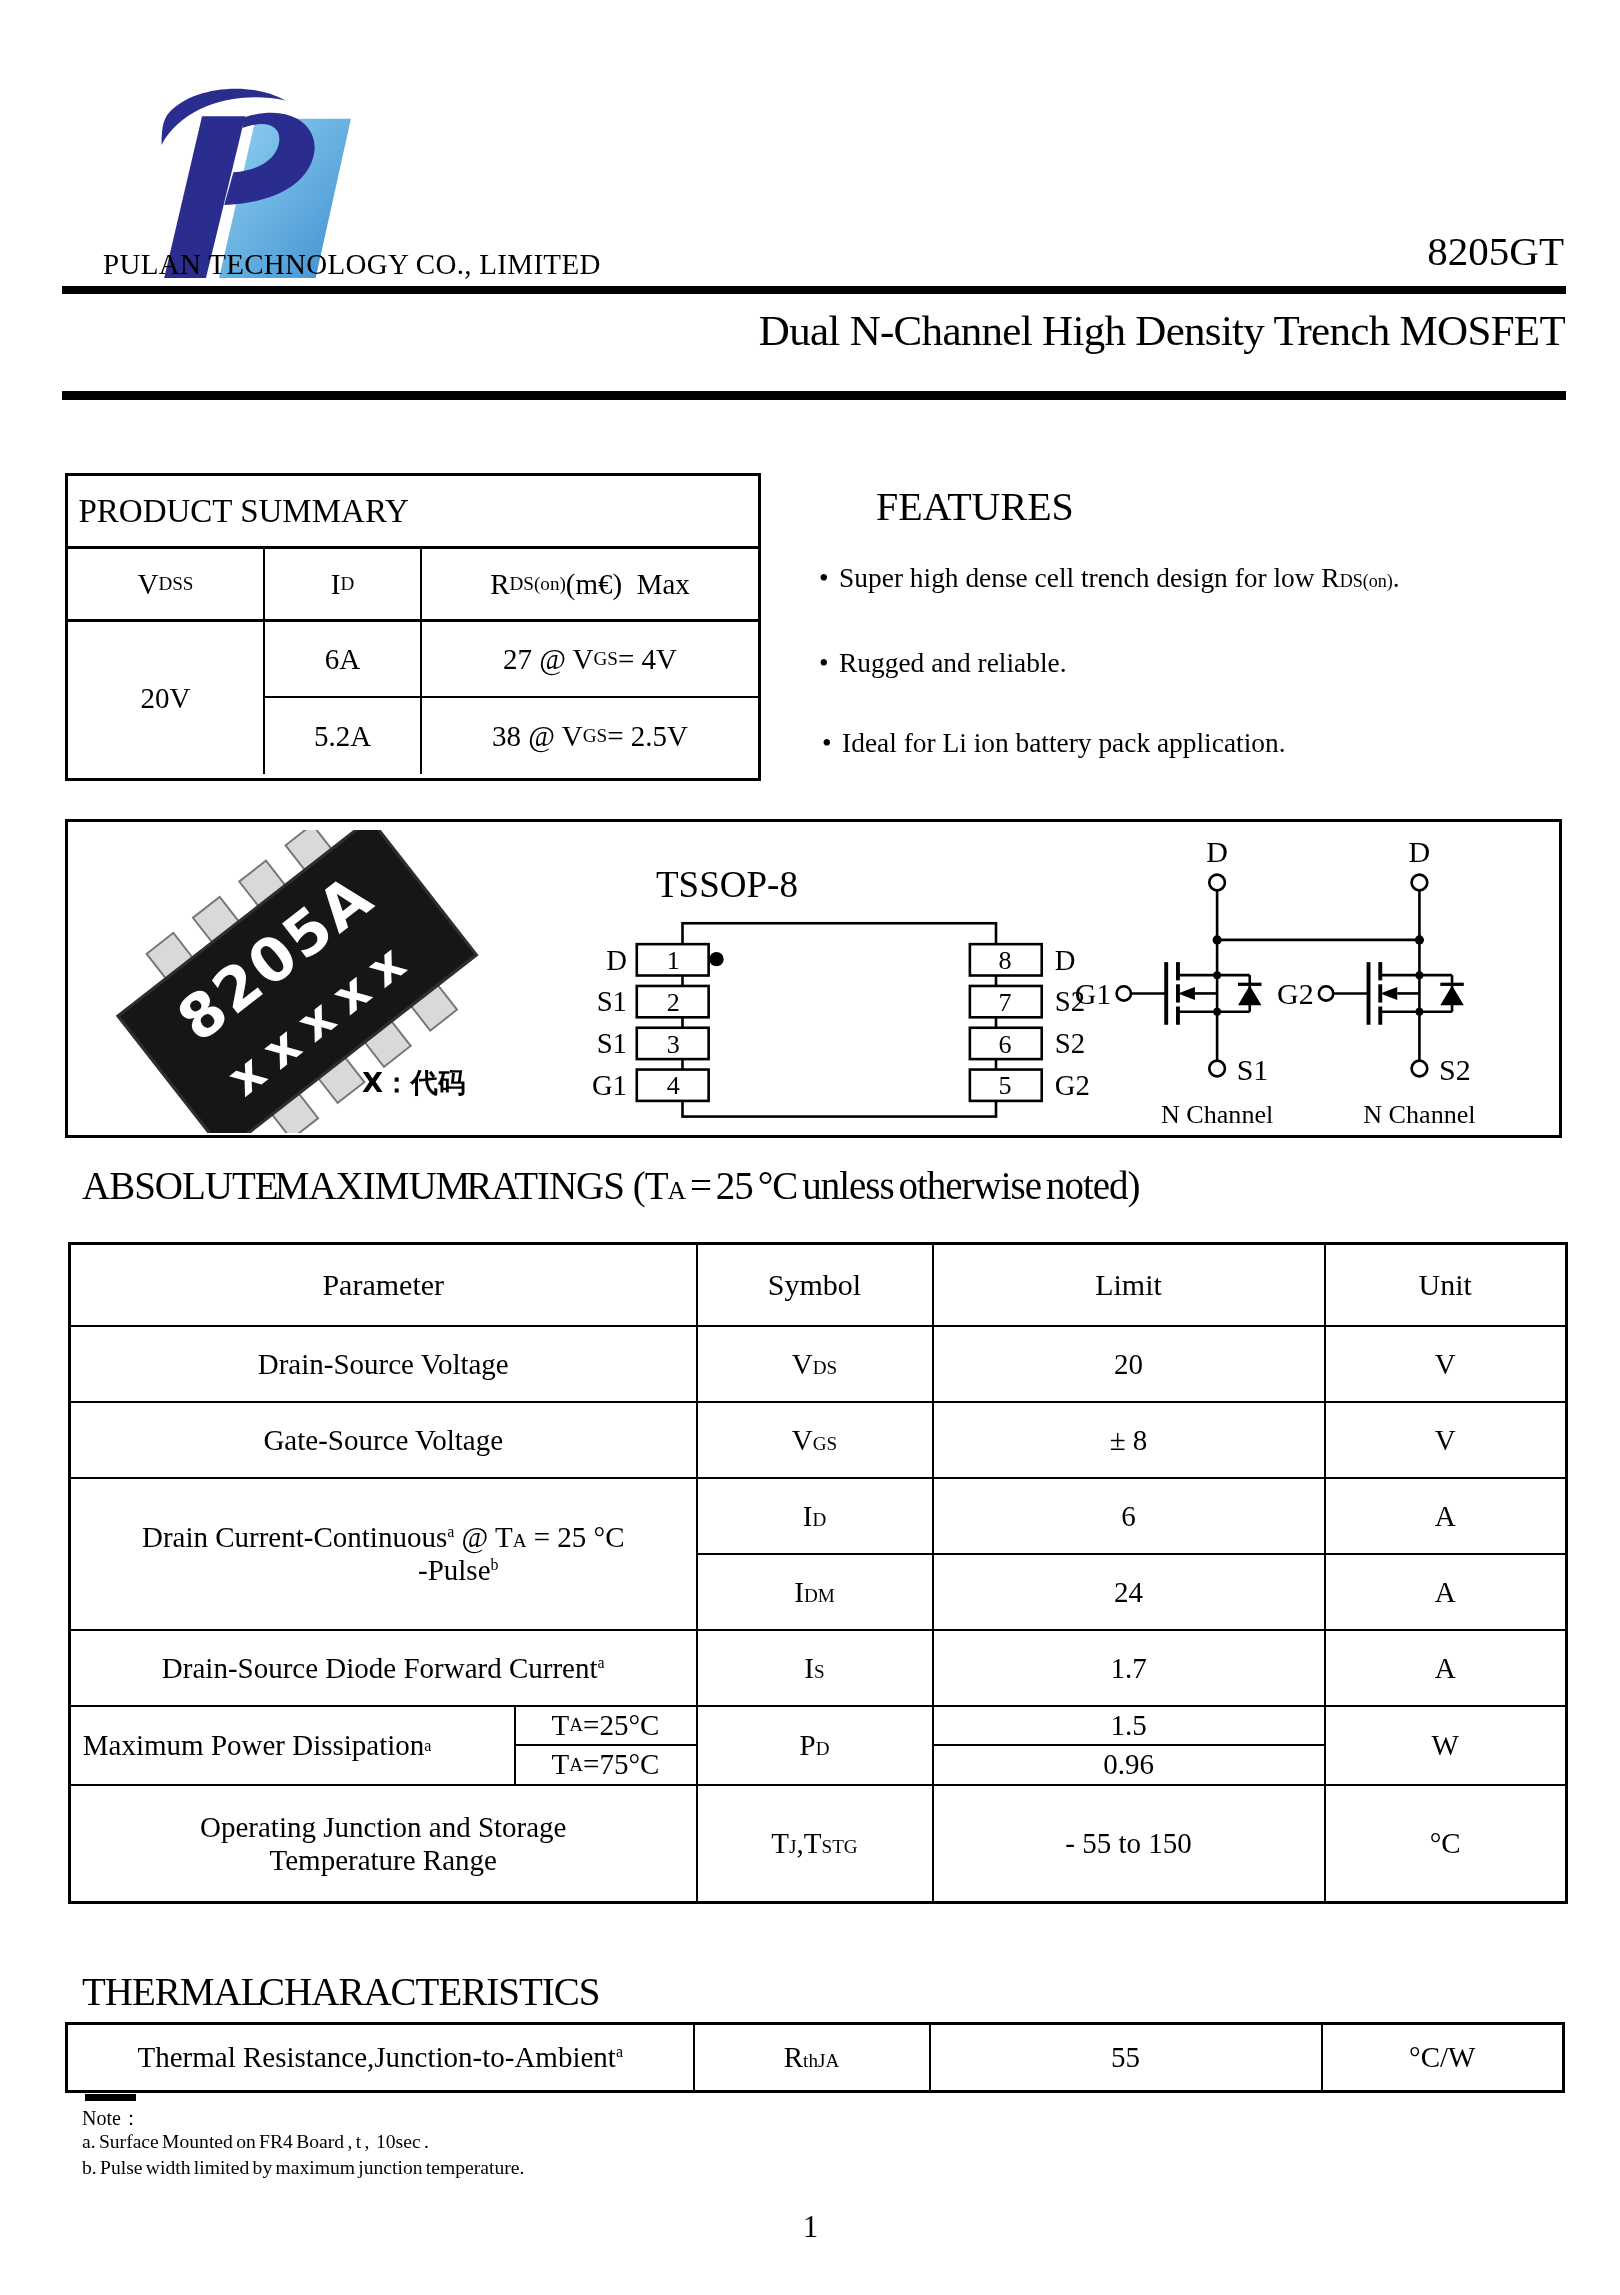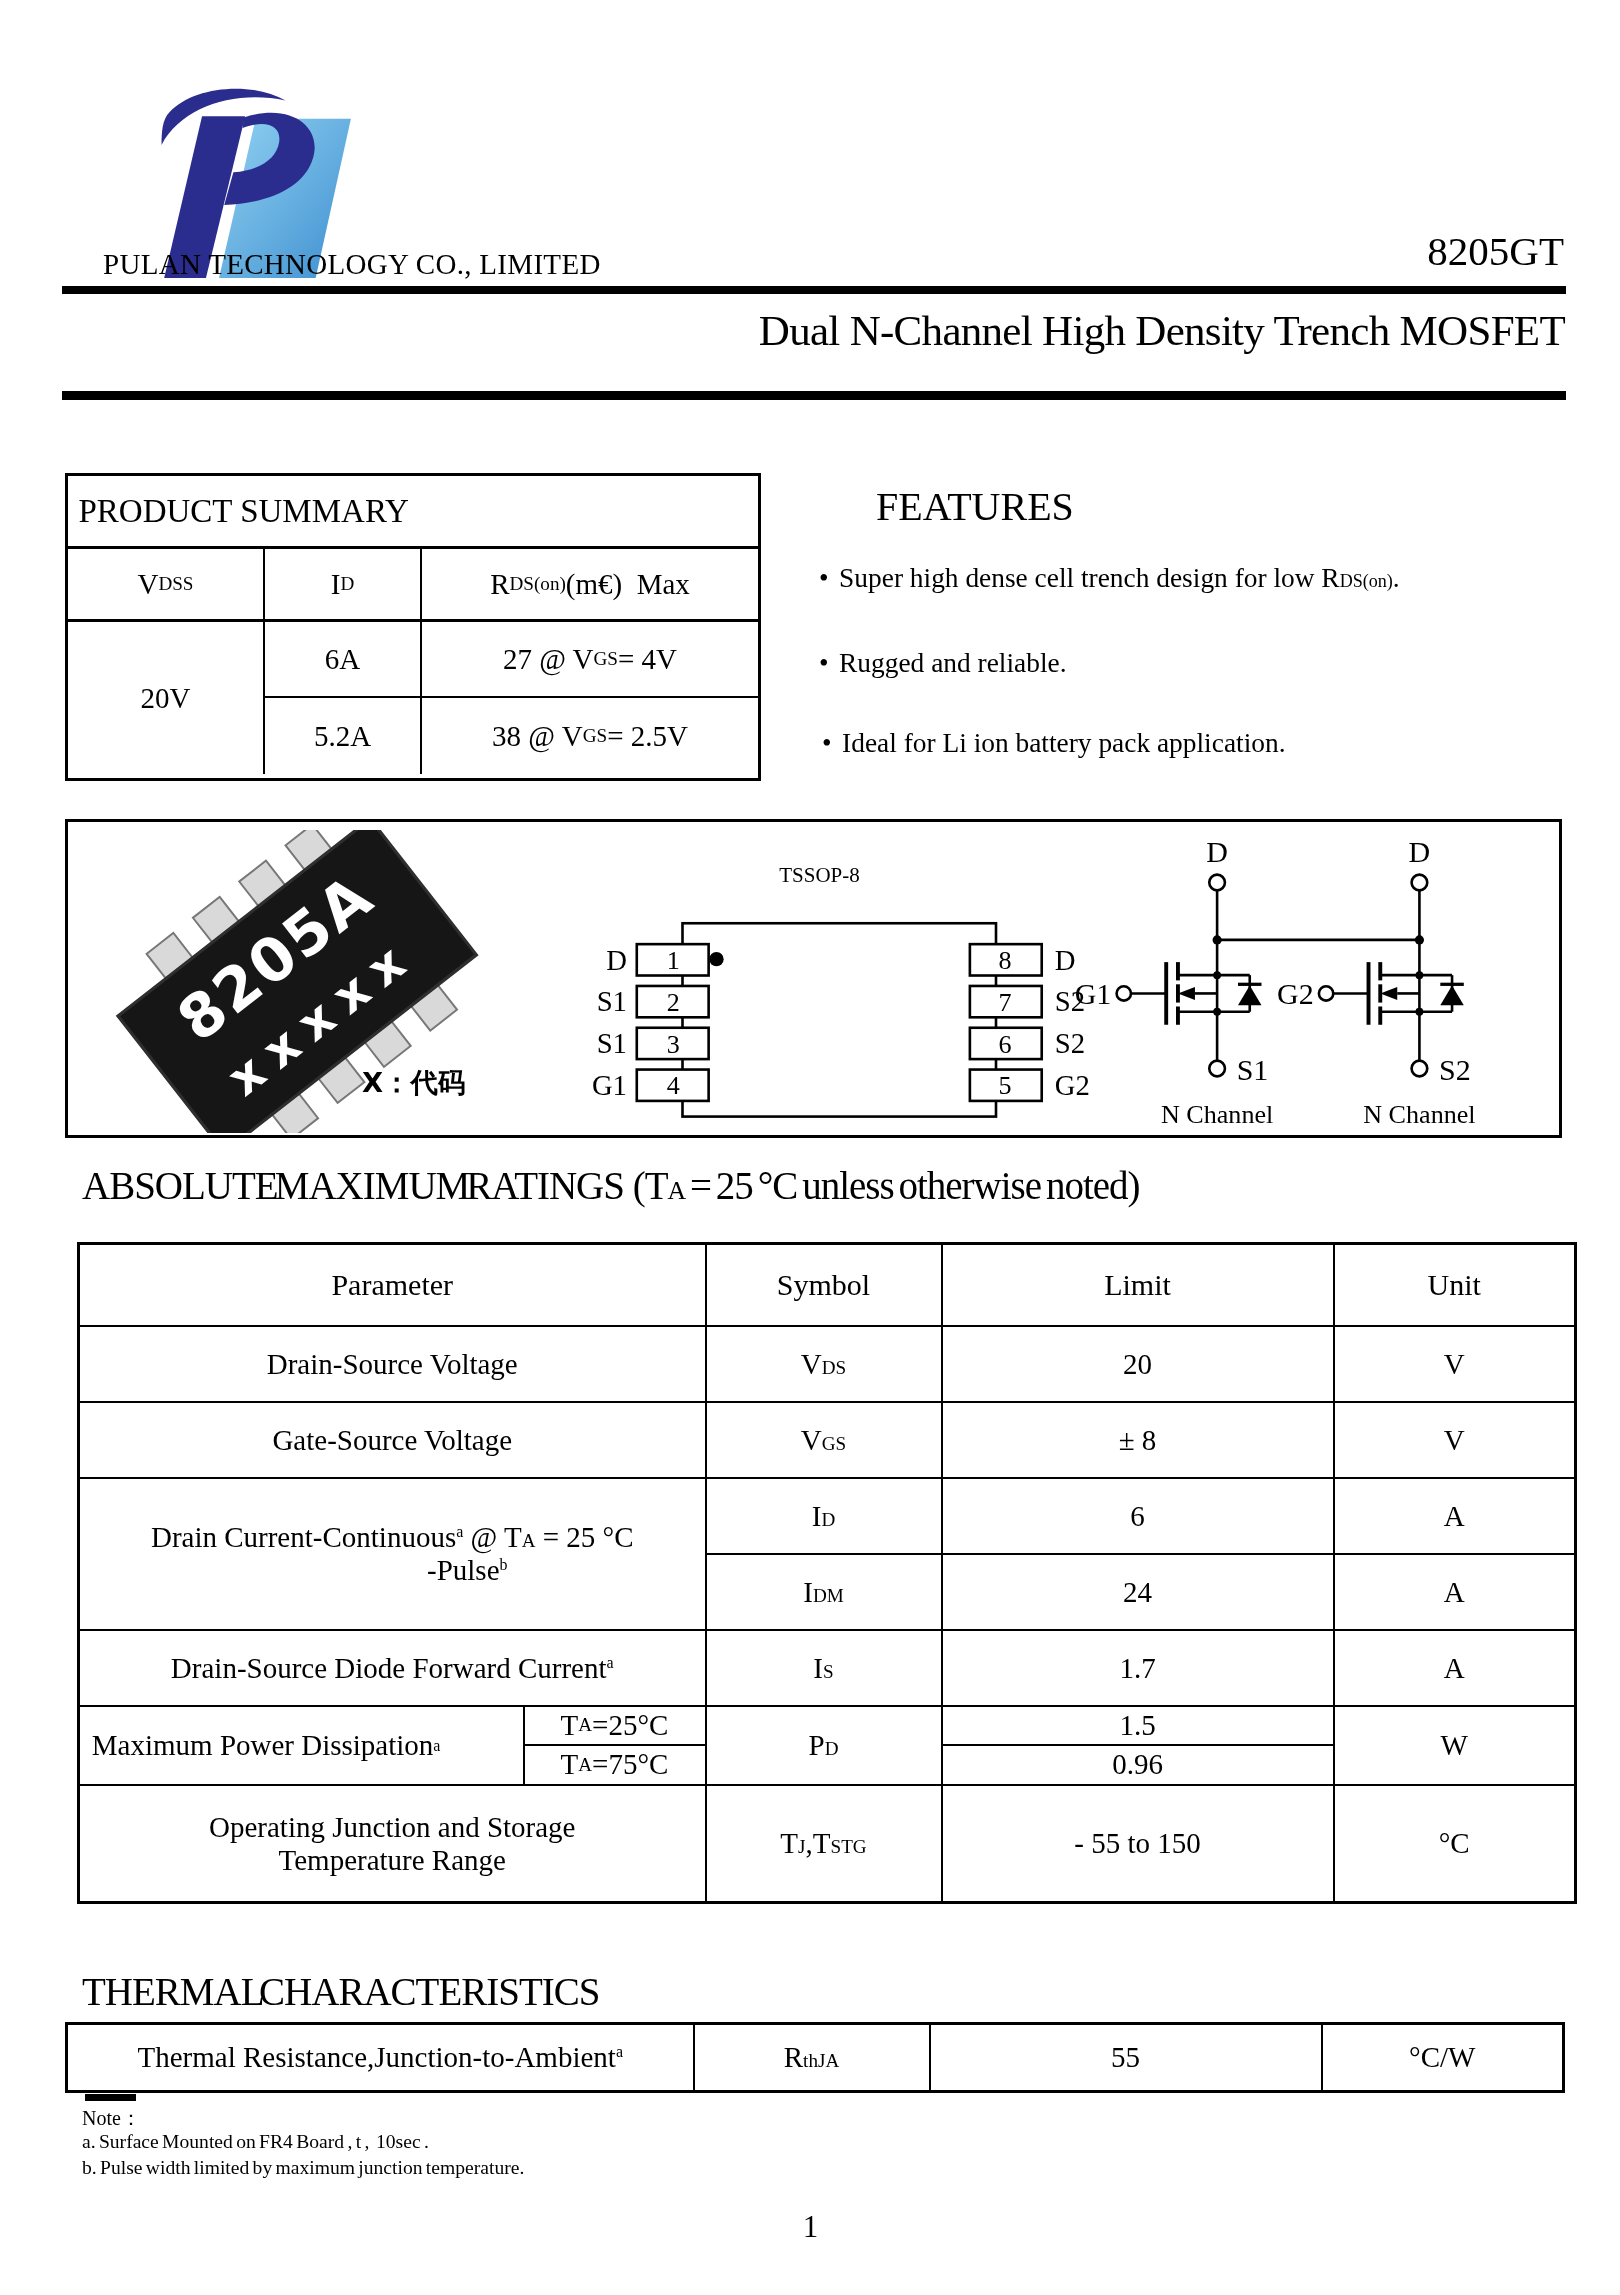--- a/index.html
+++ b/index.html
@@ -28,30 +28,30 @@
   .sp{font-size:.55em; vertical-align:.6em;}
   
   .feat-title{left:865px; top:483px; font-size:40px;margin-left:11px;}
   .feat-item{font-size:27.4px; display:flex; align-items:flex-start;}
   .feat-item .bullet{margin-right:10.5px;}
   .fi1{left:819px; top:563px;} .fi2{left:819px; top:648px;} .fi3{left:822px; top:728px;}
   
   .pkg{left:65px; top:819px; width:1497px; height:319px; border:3.3px solid #000; box-sizing:border-box;}
   .pkg-inner{position:relative; width:100%; height:100%;}
   .marking-note{position:absolute; left:294px; top:243px; font-size:27.4px; font-weight:bold; font-family:"DejaVu Sans","Liberation Sans",sans-serif;}
-  .outline-name{position:absolute; left:588px; top:41px; width:327px; text-align:center; font-size:21px;}
+  .outline-name{position:absolute; left:588px; top:41px; width:327px; text-align:left; font-size:37px;}
   
   .h2{font-size:39px; letter-spacing:-1px;}
   .tightwords{word-spacing:-0.30em;}
   .midwords{word-spacing:-0.10em;}
   .amr{left:82px; top:1163px;}
   .thermal-h{left:82px; top:1969px;}
   
   table.mx{border-collapse:collapse; border:3.3px solid #000; table-layout:fixed; position:absolute; background:#fff;}
-  .mx-main{left:77px; top:1242px; width:1497px;padding-left:47px;}
+  .mx-main{left:68px; top:1242px; width:1497px;padding-left:47px;}
   .mx-th{left:65px; top:2022px; width:1497px;}
   table.mx td, table.mx th{border-left:2px solid #000; border-top:2.6px solid #000; font-weight:normal; font-size:29px; text-align:center; vertical-align:middle; padding:0; overflow:hidden;}
   table.mx tr.hdr th{border-top:none; border-bottom:1.3px solid #000; height:80px; font-size:30px;}
   td.param{text-align:left; padding-left:11.8px;}
   tr.h115 td{height:74px;} tr.h176 td{height:115px;}
   .pline2{padding-left:150px;}
   
   .split-param{display:grid; grid-template-columns:1fr 182px; height:100%; align-items:stretch;}
   .split-param .lab{display:flex; align-items:center; padding-left:11.8px; text-align:left;border-radius:17px;}
   .split-param .conds{border-left:2px solid #000; display:grid; grid-template-rows:1fr 1fr;}

